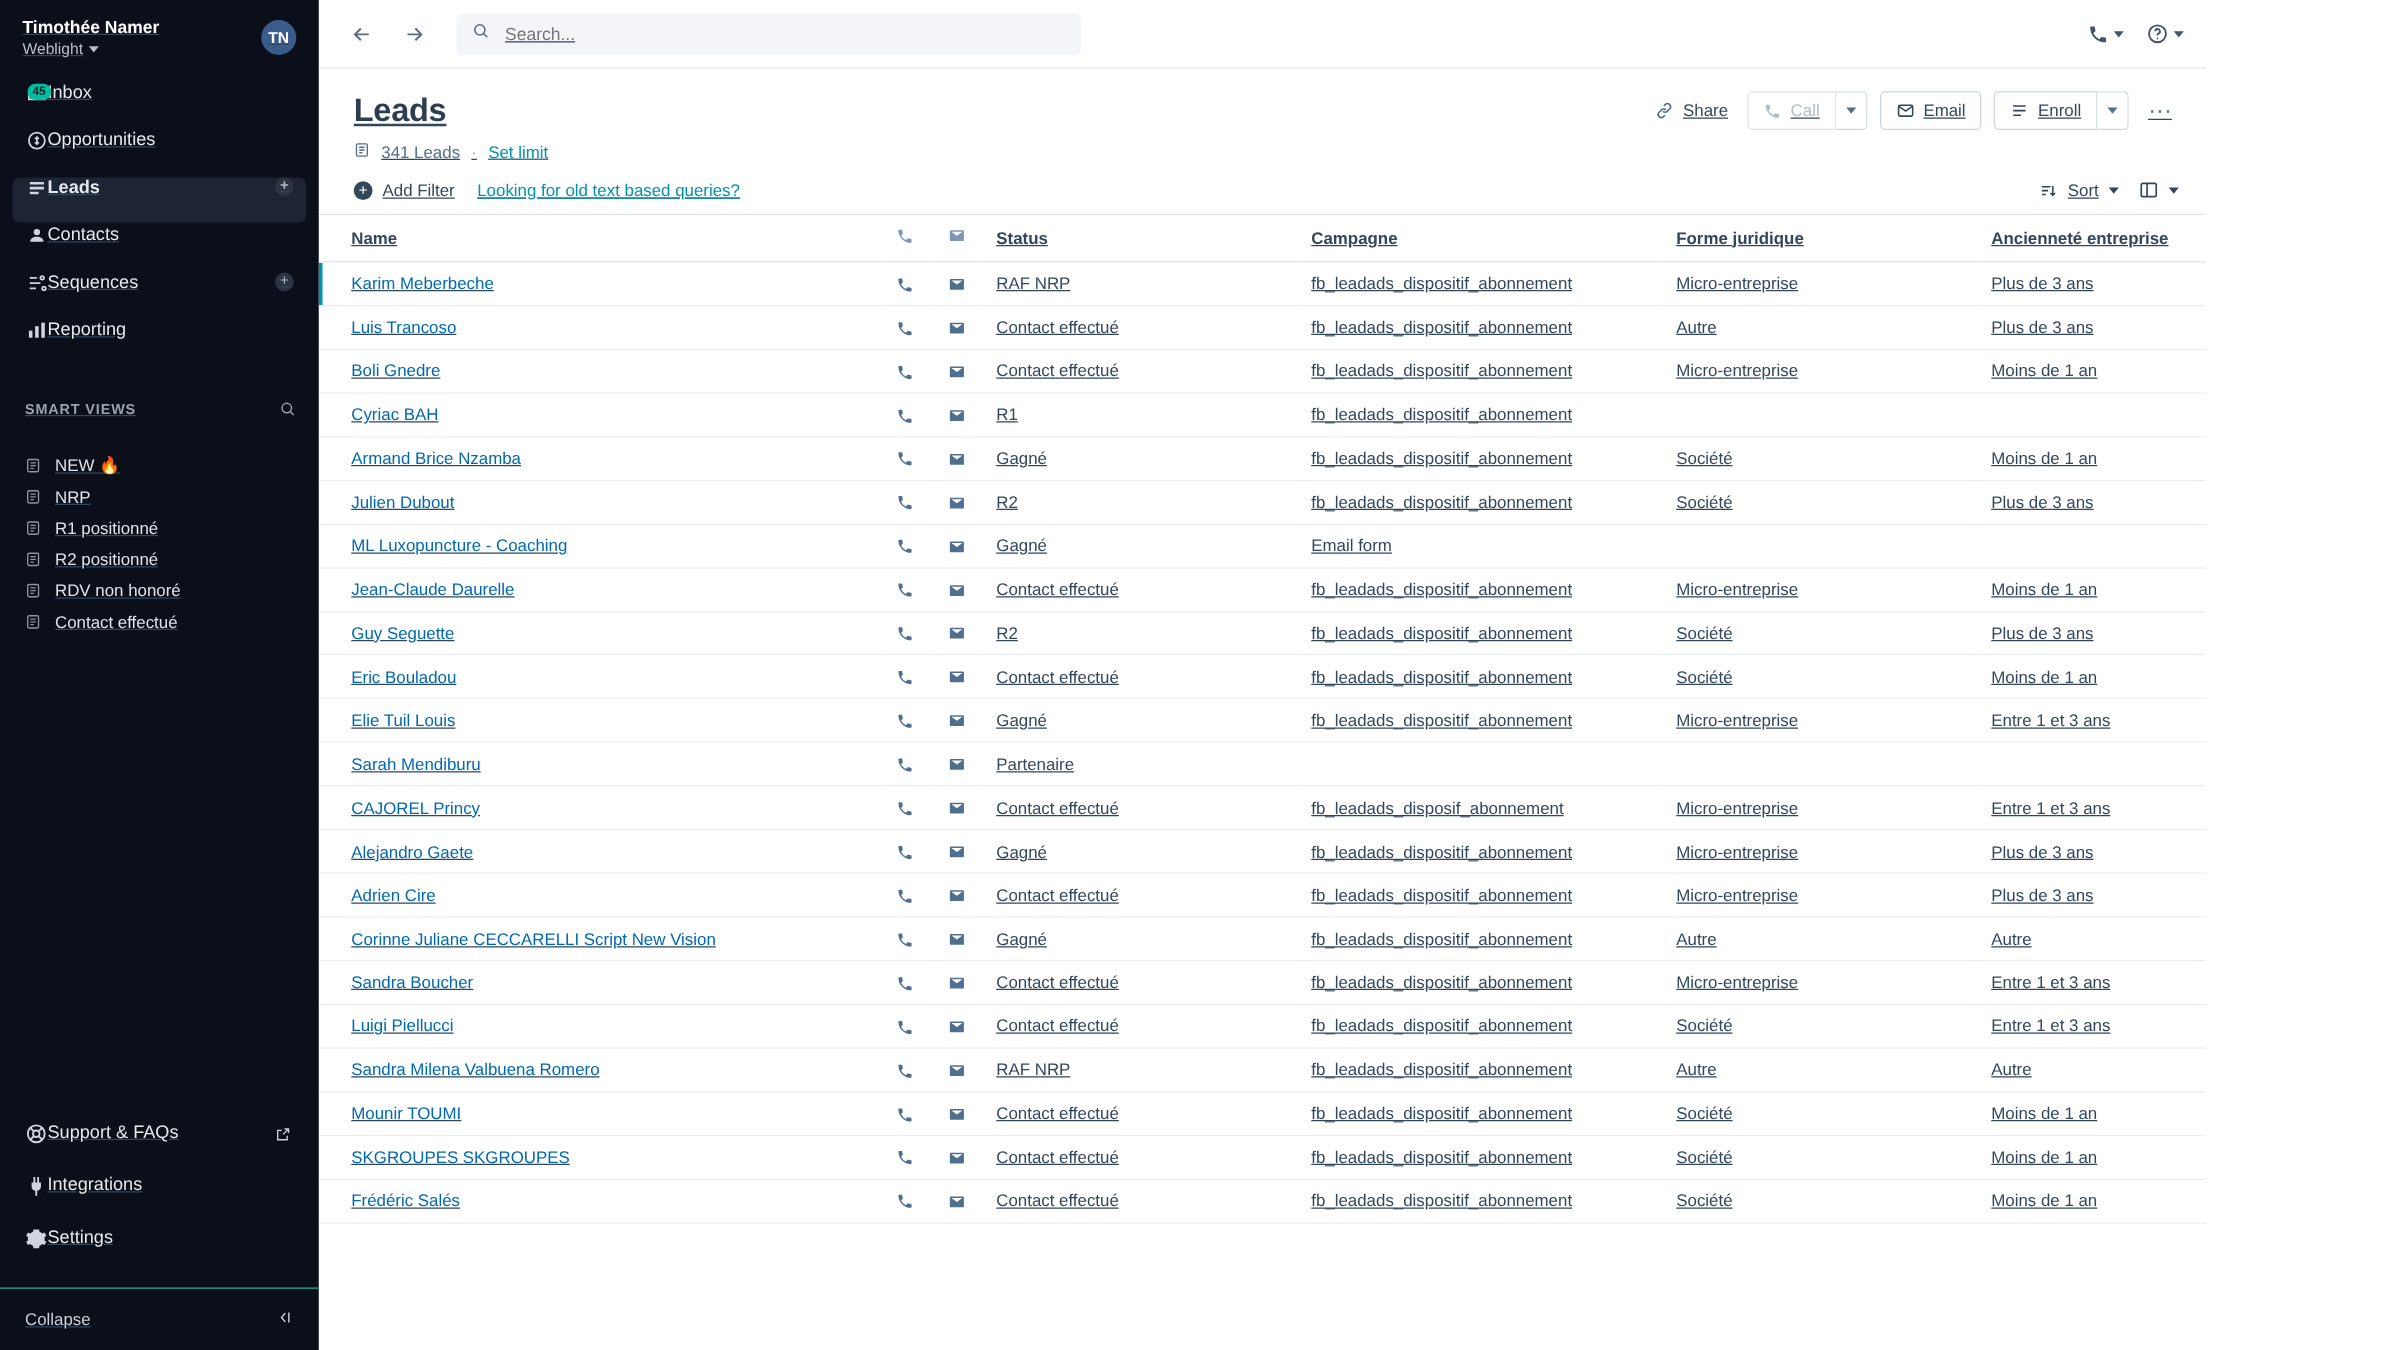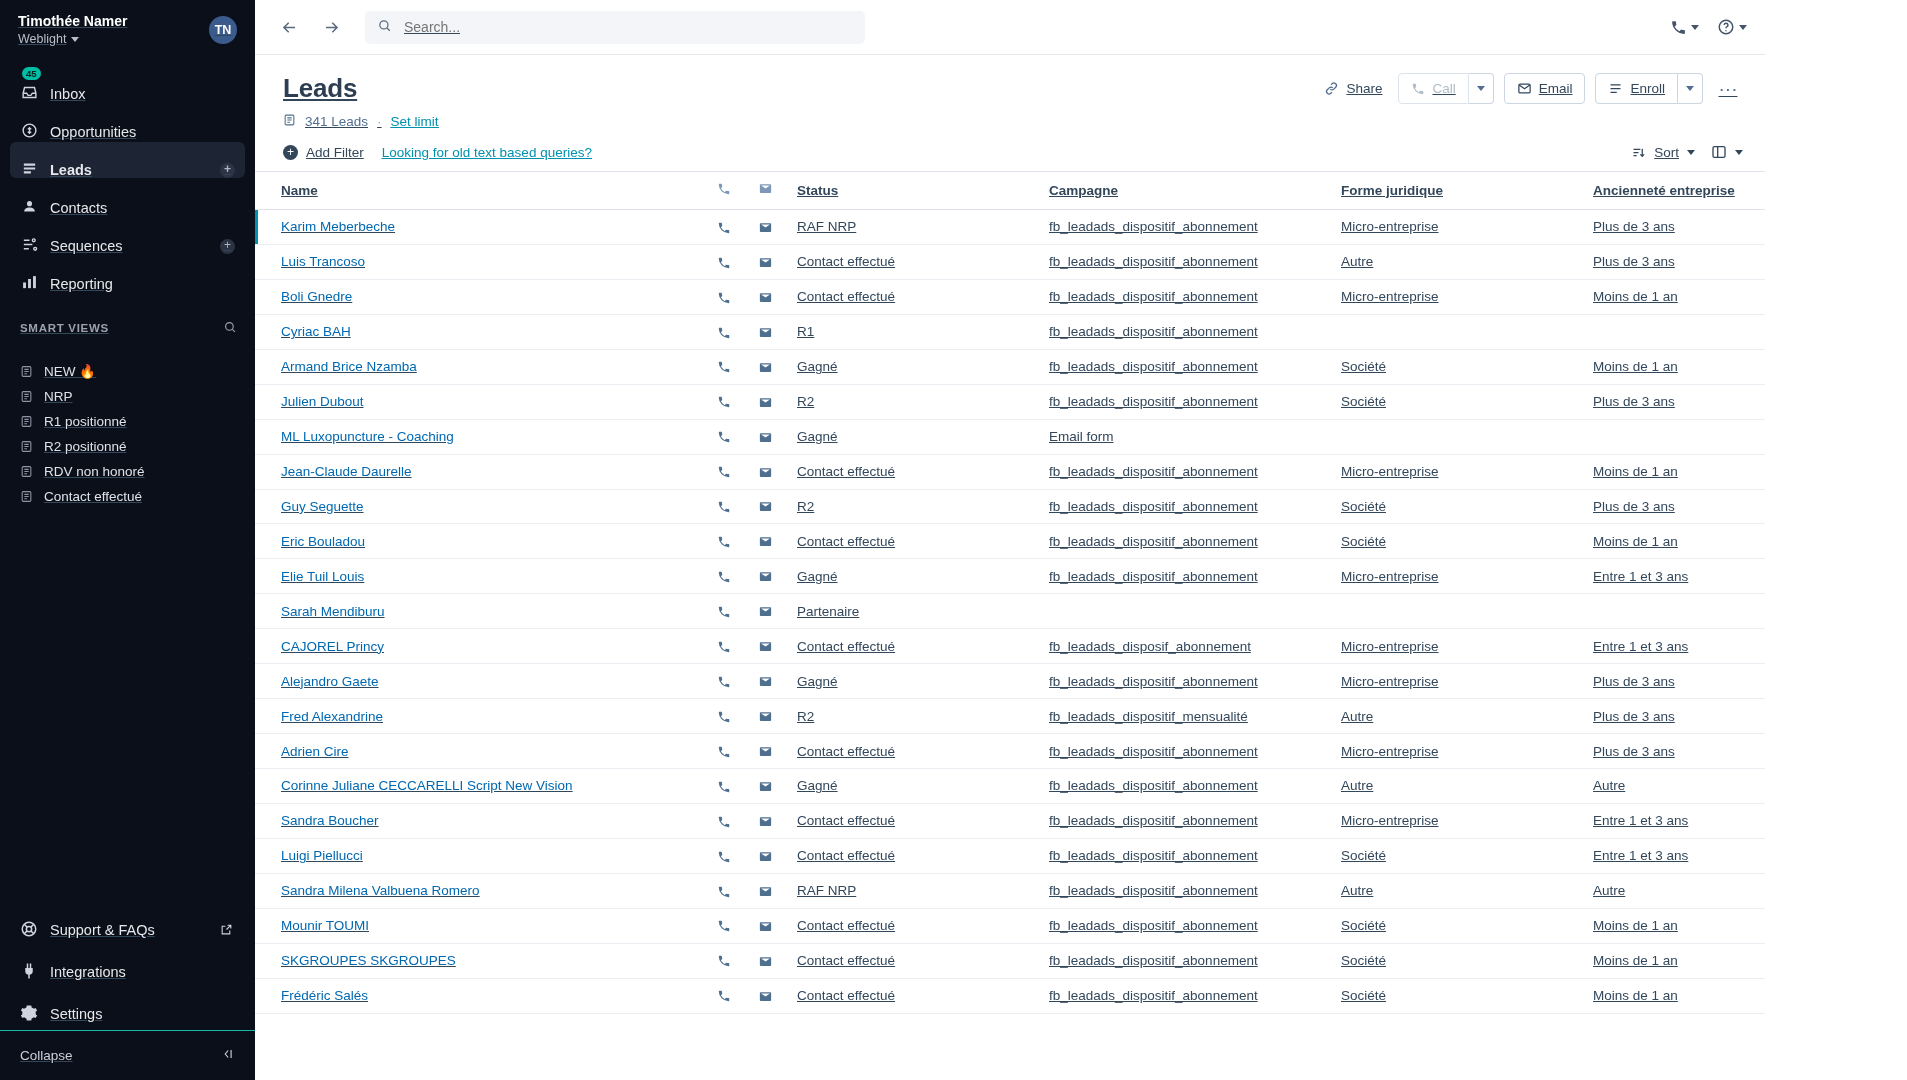--- a/index.html
+++ b/index.html
@@ -33,21 +33,21 @@
     border-top: 5px solid #b9bec9; display: inline-block;
   }
   .avatar {
     width: 32px; height: 32px; border-radius: 50%;
     background: #3b5b8c; color: #fff; font-size: 12.5px; font-weight: 700;
     display: flex; align-items: center; justify-content: center;
     border: 2px solid #0b0f19;
   }
   .nav { padding: 4px 10px 0 10px; }
   .nav-item {
-    display: flex; align-items: flex-end; gap: 12px;
+    display: flex; align-items: flex-start; gap: 0;
     height: 36px; padding: 0 10px; border-radius: 6px;
     font-size: 14.5px; color: #e6e8ec; position: relative; margin-bottom: 2px;
     cursor: pointer;
   }
   .nav-item.active { background: #1d2434; font-weight: 600; }
   .nav-ic { width: 18px; height: 18px; display: flex; align-items: center; justify-content: center; color: #cfd4de; }
   .nav-ic svg { display: block; }
   .badge-count {
     position: absolute; left: 12px; top: 1px;
     background: #00bda5; color: #07241f; font-size: 9.5px; font-weight: 700;
@@ -684,33 +684,20 @@
                   </svg></span></td>
               <td class="ic"><span><svg width="15" height="15" viewBox="0 0 24 24" fill="#4f6f8f">
                     <path d="M3 6.5A1.5 1.5 0 0 1 4.5 5h15A1.5 1.5 0 0 1 21 6.5v11A1.5 1.5 0 0 1 19.5 19h-15A1.5 1.5 0 0 1 3 17.5zM5 7l7 5 7-5z"></path>
                   </svg></span></td>
               <td>Gagné</td>
               <td>fb_leadads_dispositif_abonnement</td>
               <td>Micro-entreprise</td>
               <td>Plus de 3 ans</td>
             </tr>
             <tr>
-              <td class="name" style="padding-left:26px"><a>Fred Alexandrine</a></td>
-              <td class="ic"><span><svg width="14" height="14" viewBox="0 0 24 24" fill="#4f6f8f">
-                    <path d="M6.6 10.8a15 15 0 0 0 6.6 6.6l2.2-2.2c.3-.3.7-.4 1-.2 1.2.4 2.4.6 3.6.6.6 0 1 .4 1 1V20c0 .6-.4 1-1 1A17 17 0 0 1 3 4c0-.6.4-1 1-1h3.4c.6 0 1 .4 1 1 0 1.3.2 2.5.6 3.6.1.3 0 .7-.2 1z"></path>
-                  </svg></span></td>
-              <td class="ic"><span><svg width="15" height="15" viewBox="0 0 24 24" fill="#4f6f8f">
-                    <path d="M3 6.5A1.5 1.5 0 0 1 4.5 5h15A1.5 1.5 0 0 1 21 6.5v11A1.5 1.5 0 0 1 19.5 19h-15A1.5 1.5 0 0 1 3 17.5zM5 7l7 5 7-5z"></path>
-                  </svg></span></td>
-              <td>R2</td>
-              <td>fb_leadads_dispositif_mensualité</td>
-              <td>Autre</td>
-              <td>Plus de 3 ans</td>
-            </tr>
-            <tr>
               <td class="name" style="padding-left:26px"><a>Adrien Cire</a></td>
               <td class="ic"><span><svg width="14" height="14" viewBox="0 0 24 24" fill="#4f6f8f">
                     <path d="M6.6 10.8a15 15 0 0 0 6.6 6.6l2.2-2.2c.3-.3.7-.4 1-.2 1.2.4 2.4.6 3.6.6.6 0 1 .4 1 1V20c0 .6-.4 1-1 1A17 17 0 0 1 3 4c0-.6.4-1 1-1h3.4c.6 0 1 .4 1 1 0 1.3.2 2.5.6 3.6.1.3 0 .7-.2 1z"></path>
                   </svg></span></td>
               <td class="ic"><span><svg width="15" height="15" viewBox="0 0 24 24" fill="#4f6f8f">
                     <path d="M3 6.5A1.5 1.5 0 0 1 4.5 5h15A1.5 1.5 0 0 1 21 6.5v11A1.5 1.5 0 0 1 19.5 19h-15A1.5 1.5 0 0 1 3 17.5zM5 7l7 5 7-5z"></path>
                   </svg></span></td>
               <td>Contact effectué</td>
               <td>fb_leadads_dispositif_abonnement</td>
               <td>Micro-entreprise</td>

